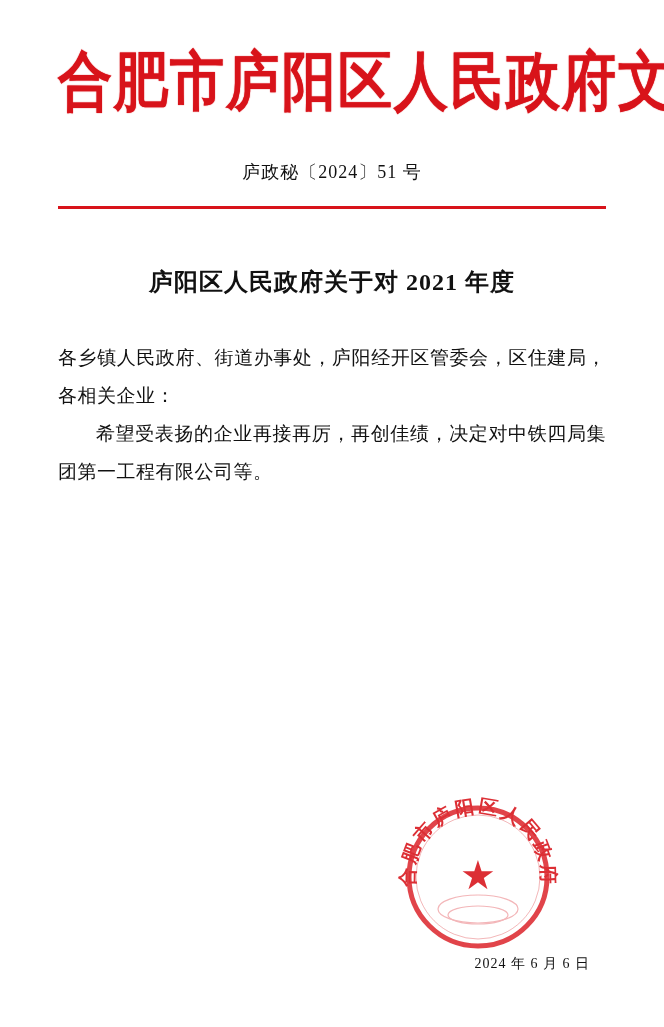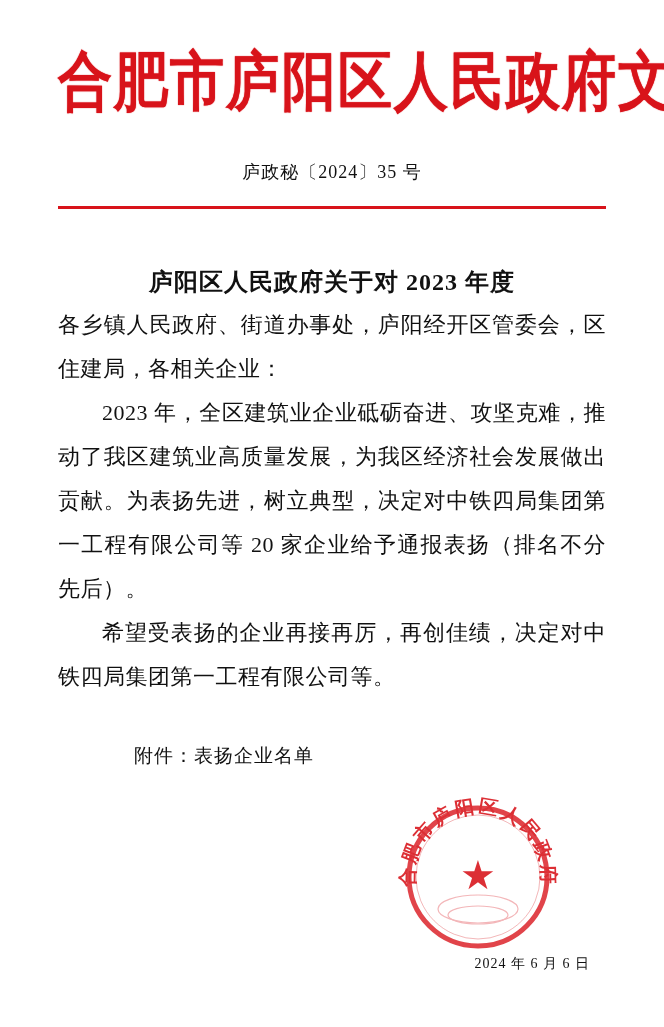--- a/index.html
+++ b/index.html
@@ -62,21 +62,22 @@
     font-weight: bold;
     line-height: 1.65;
     letter-spacing: 1px;
   }
   .doc-title .line {
     display: block;
   }
 
   
   .body-text {
-    font-size: 22px;
+    margin-top: 36px;
+    font-size: 19px;
     line-height: 2.0;
     letter-spacing: 0.5px;
     text-align: justify;
   }
   .body-text p {
     margin: 0;
   }
   .body-text p.indent {
     text-indent: 2em;
   }
@@ -117,35 +118,33 @@
   }
   .seal svg { display: block; }
 </style>
 </head>
 <body>
 
 <div class="page">
 
   <div class="masthead">合肥市庐阳区人民政府文件</div>
 
-  <div class="doc-number">庐政秘〔2024〕35 号</div>
+  <div class="doc-number">庐政秘〔2024〕51 号</div>
 
   <div class="red-rule"></div>
 
   <div class="doc-title">
-    <span class="line">庐阳区人民政府关于对 2023 年度</span>
+    <span class="line">庐阳区人民政府关于对 2021 年度</span>
   </div>
 
   <div class="body-text">
     <p>各乡镇人民政府、街道办事处，庐阳经开区管委会，区住建局，各相关企业：</p>
-    <p class="indent">2023 年，全区建筑业企业砥砺奋进、攻坚克难，推动了我区建筑业高质量发展，为我区经济社会发展做出贡献。为表扬先进，树立典型，决定对中铁四局集团第一工程有限公司等 20 家企业给予通报表扬（排名不分先后）。</p>
     <p class="indent">希望受表扬的企业再接再厉，再创佳绩，决定对中铁四局集团第一工程有限公司等。</p>
   </div>
 
-  <div class="attachment">附件：表扬企业名单</div>
 
   <div class="sign-area">
 
     <div class="seal">
       <svg viewBox="0 0 176 176" width="176" height="176" aria-hidden="true">
         <defs>
           <path id="sealArc" d="M 88,88 m 0,-64 a 64,64 0 1,1 -0.1,0"></path>
           <path id="sealTextPath" d="M 24,88 a 64,64 0 1,1 128,0"></path>
         </defs>
         <circle cx="88" cy="88" r="69" fill="none" stroke="#d8131a" stroke-width="5" opacity="0.9"></circle>

